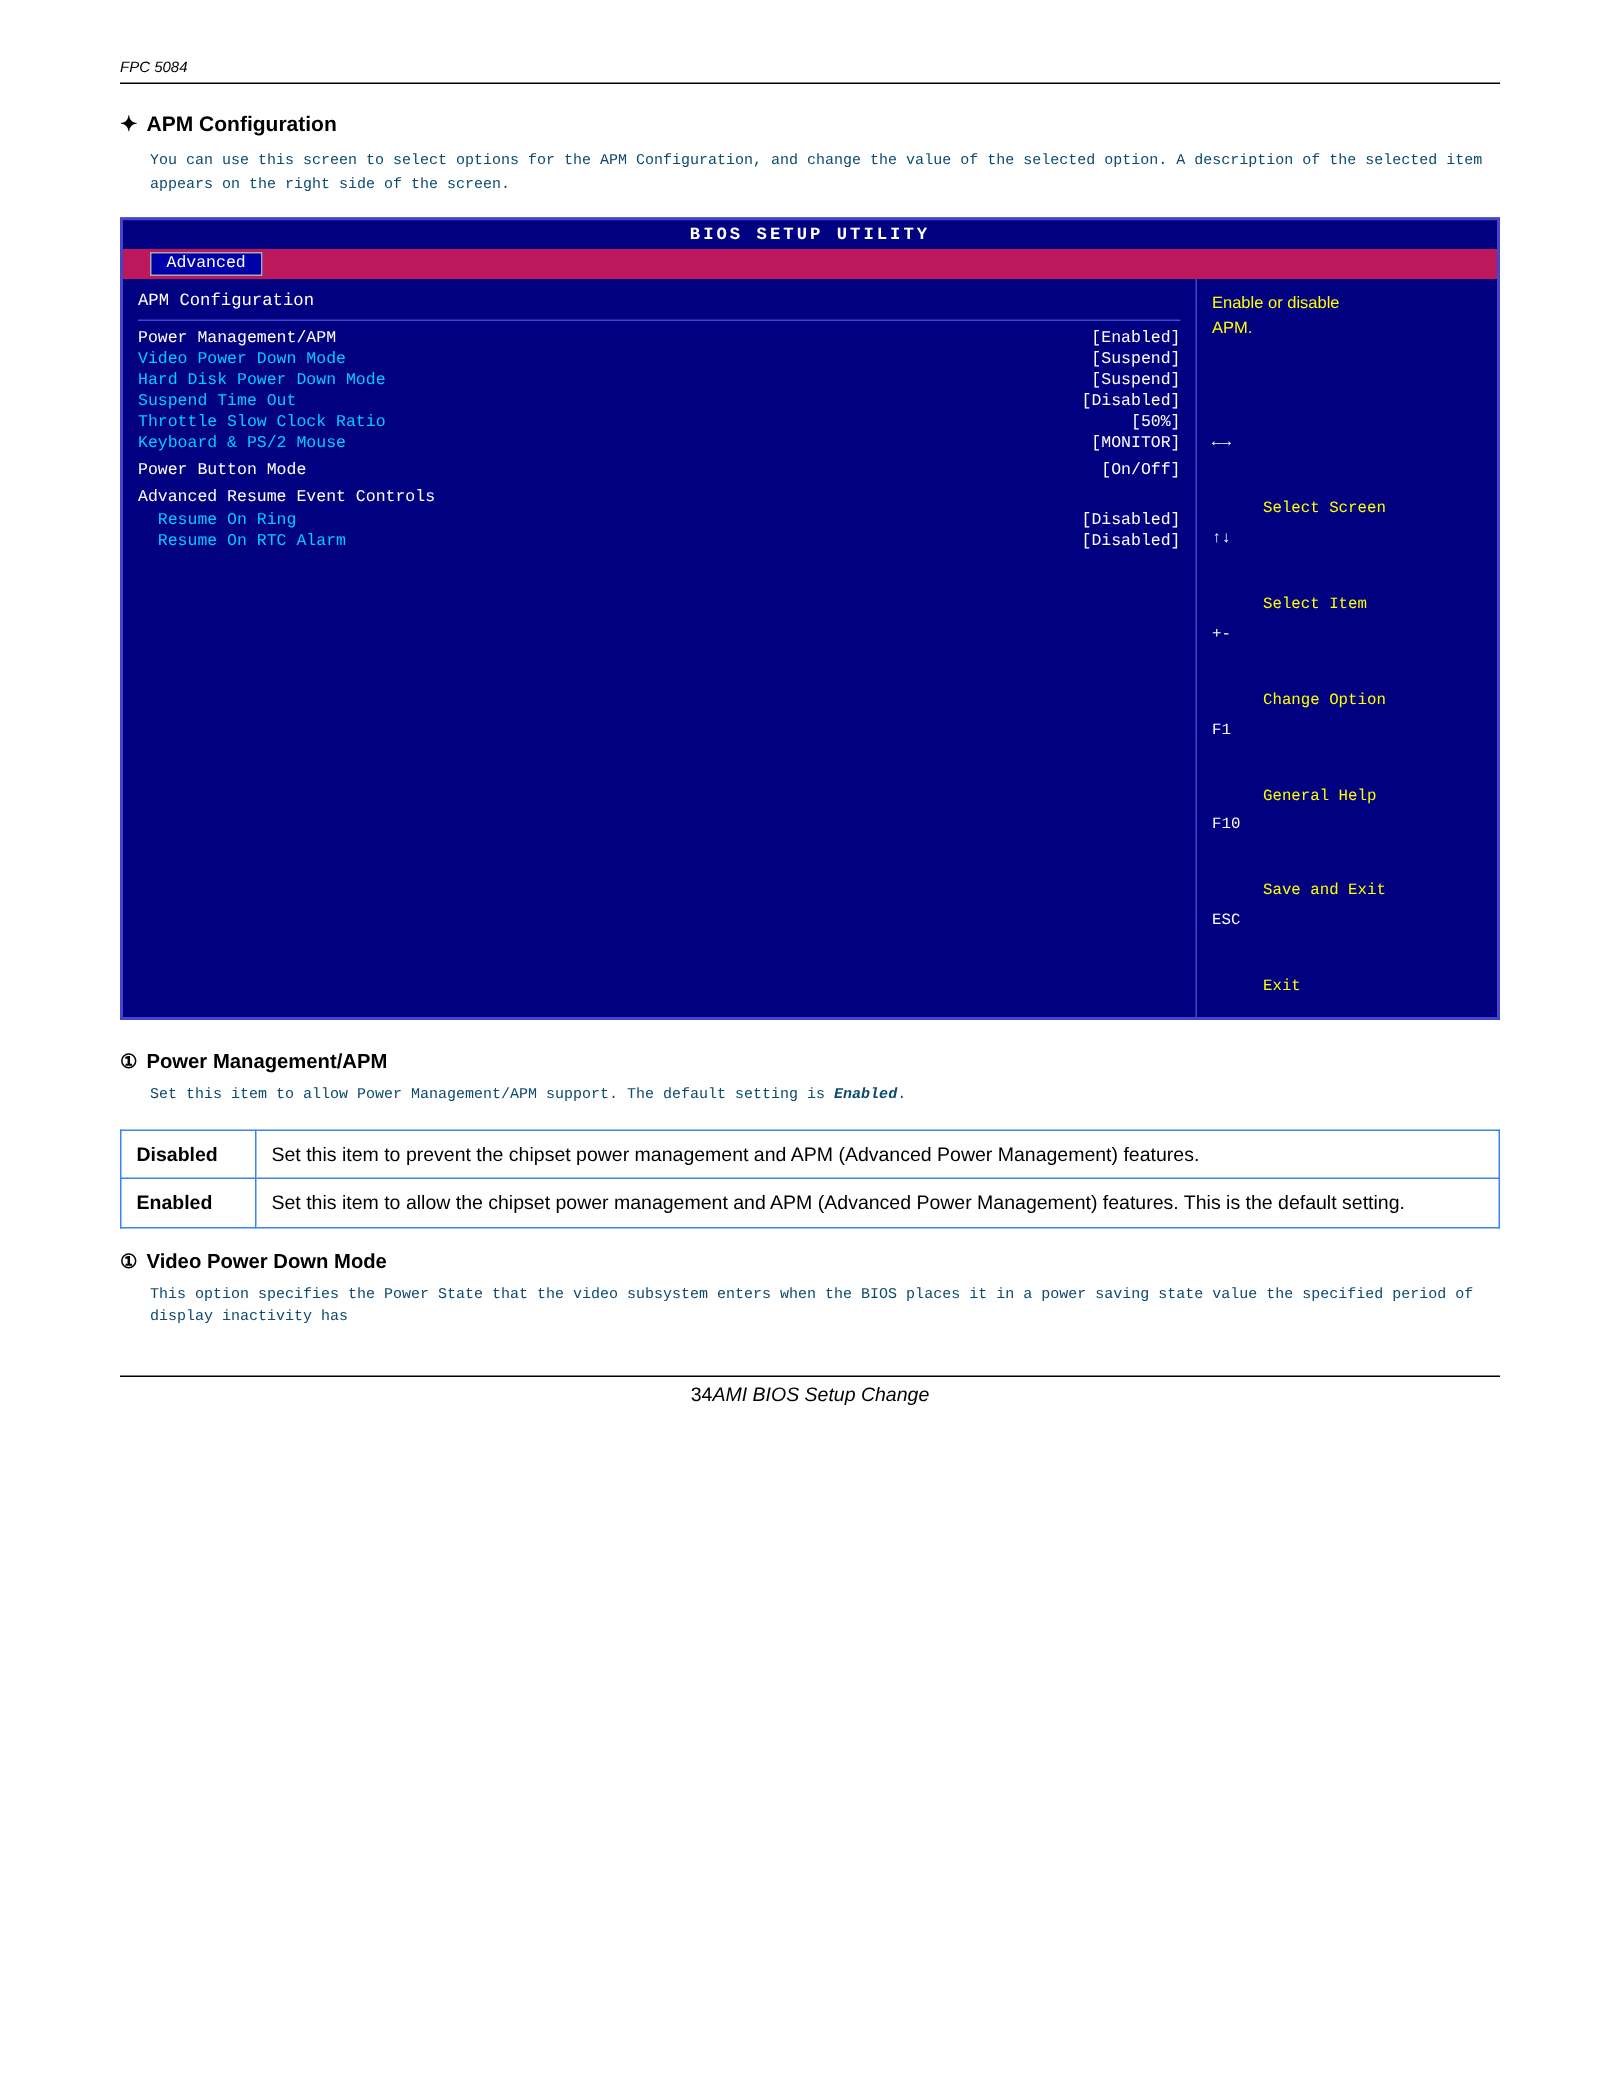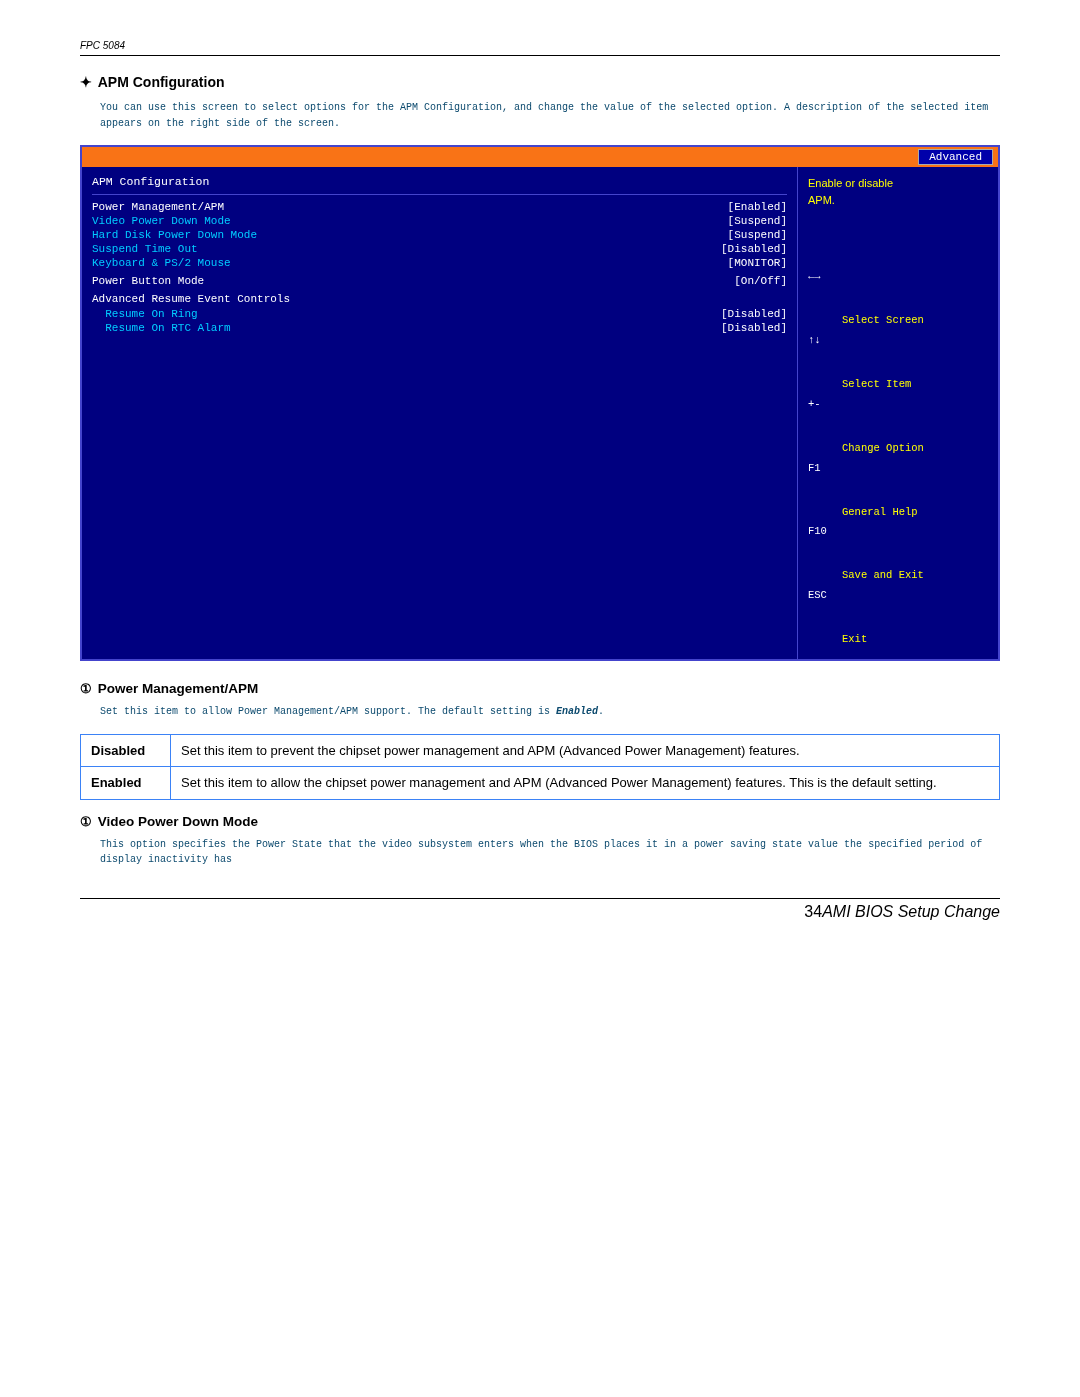--- a/index.html
+++ b/index.html
@@ -58,25 +58,24 @@
     .bios-title-bar {
       background: #000080;
       text-align: center;
       color: #ffffff;
       font-weight: bold;
       padding: 3px 0;
       letter-spacing: 2px;
       font-size: 11.5px;
     }
     .bios-menu-bar {
-      background: #f97316;
-      display: flex;
-      padding: 2px 5px;
+      background: #be185d;
+      display: flex;
+      padding: 2px 18px;
       gap: 0;
-      justify-content: flex-end;
     }
     .bios-menu-tab {
       background: #0000aa;
       color: #ffffff;
       padding: 1px 10px;
       font-family: 'Courier New', monospace;
       font-size: 11px;
       border: 1px solid #aaaaaa;
     }
     .bios-content {
@@ -193,45 +192,46 @@
     .options-table .option-name {
       font-weight: bold;
       white-space: nowrap;
       width: 90px;
       color: #000;
     }
 
     
     .page-footer {
       display: flex;
-      justify-content: flex-end;
+      justify-content: center;
       border-top: 1.5px solid #000;
       padding-top: 4px;
       margin-top: 30px;
-      font-size: 16px;
+      font-size: 13px;
     }
     .page-footer-right {
       font-style: italic;
     }
   </style>
 </head>
 <body>
 
 <div class="page-header">
   <span class="page-header-title">FPC 5084</span>
 </div>
 
 <div class="section-title">
   <span class="icon-symbol">✦</span>
   <span>APM Configuration</span>
 </div>
 
 <p class="description-text">You can use this screen to select options for the APM Configuration, and change the value of the selected option. A description of the selected item appears on the right side of the screen.</p>
 
 <div class="bios-screen">
+  <div class="bios-title-bar">BIOS SETUP UTILITY</div>
   <div class="bios-menu-bar">
     <span class="bios-menu-tab">Advanced</span>
   </div>
   <div class="bios-content">
     <div class="bios-left">
       <div class="bios-section-title">APM Configuration</div>
       <div class="bios-separator"></div>
 
       <div class="bios-row">
         <span class="bios-row-label white">Power Management/APM</span>
@@ -241,20 +241,24 @@
         <span class="bios-row-label">Video Power Down Mode</span>
         <span class="bios-row-value">[Suspend]</span>
       </div>
       <div class="bios-row">
         <span class="bios-row-label">Hard Disk Power Down Mode</span>
         <span class="bios-row-value">[Suspend]</span>
       </div>
       <div class="bios-row">
         <span class="bios-row-label">Suspend Time Out</span>
         <span class="bios-row-value">[Disabled]</span>
+      </div>
+      <div class="bios-row">
+        <span class="bios-row-label">Throttle Slow Clock Ratio</span>
+        <span class="bios-row-value">[50%]</span>
       </div>
       <div class="bios-row">
         <span class="bios-row-label">Keyboard &amp; PS/2 Mouse</span>
         <span class="bios-row-value">[MONITOR]</span>
       </div>
 
       <div style="margin: 6px 0;"></div>
 
       <div class="bios-row">
         <span class="bios-row-label white">Power Button Mode</span>

